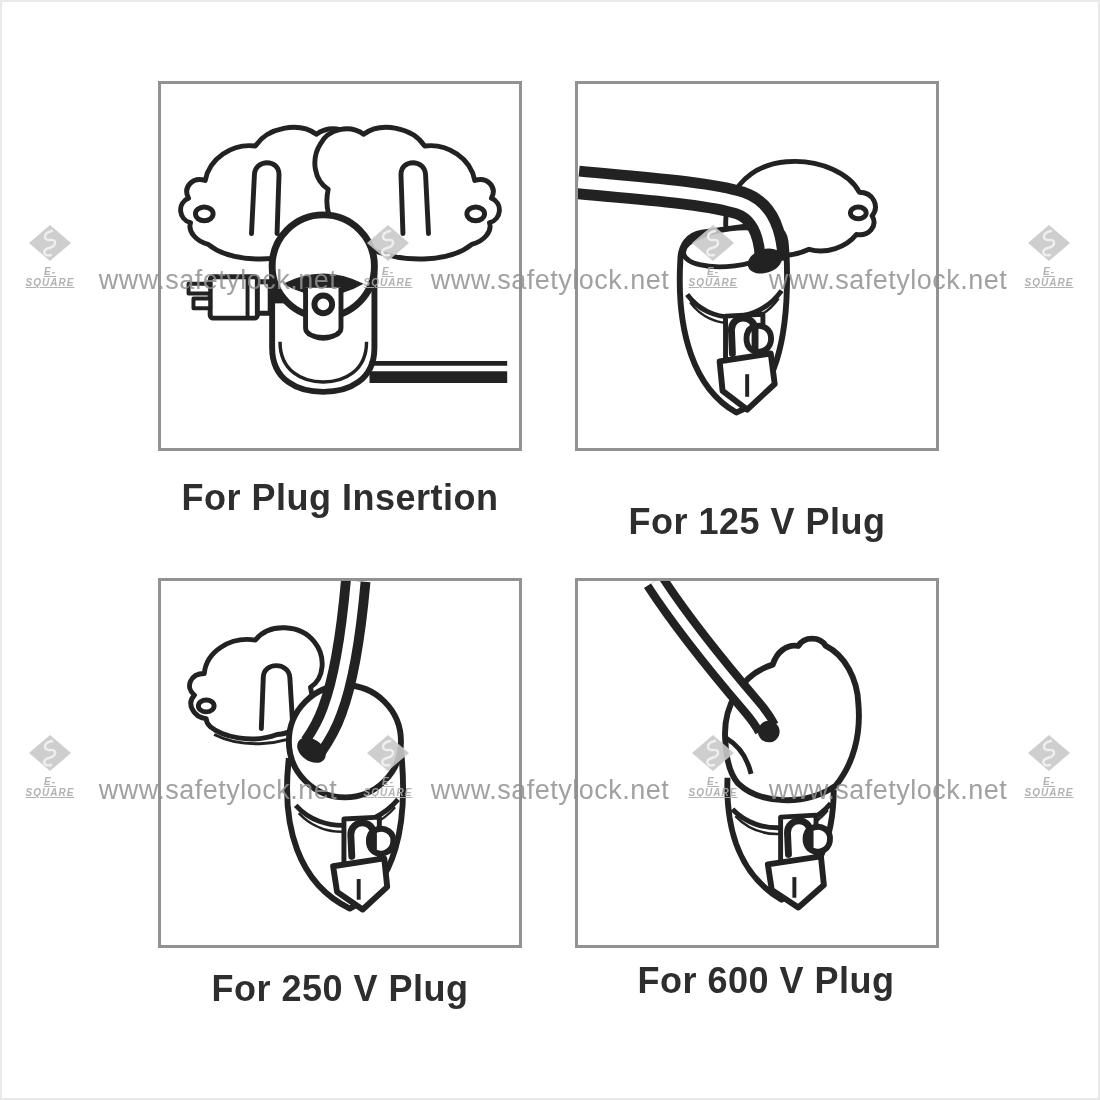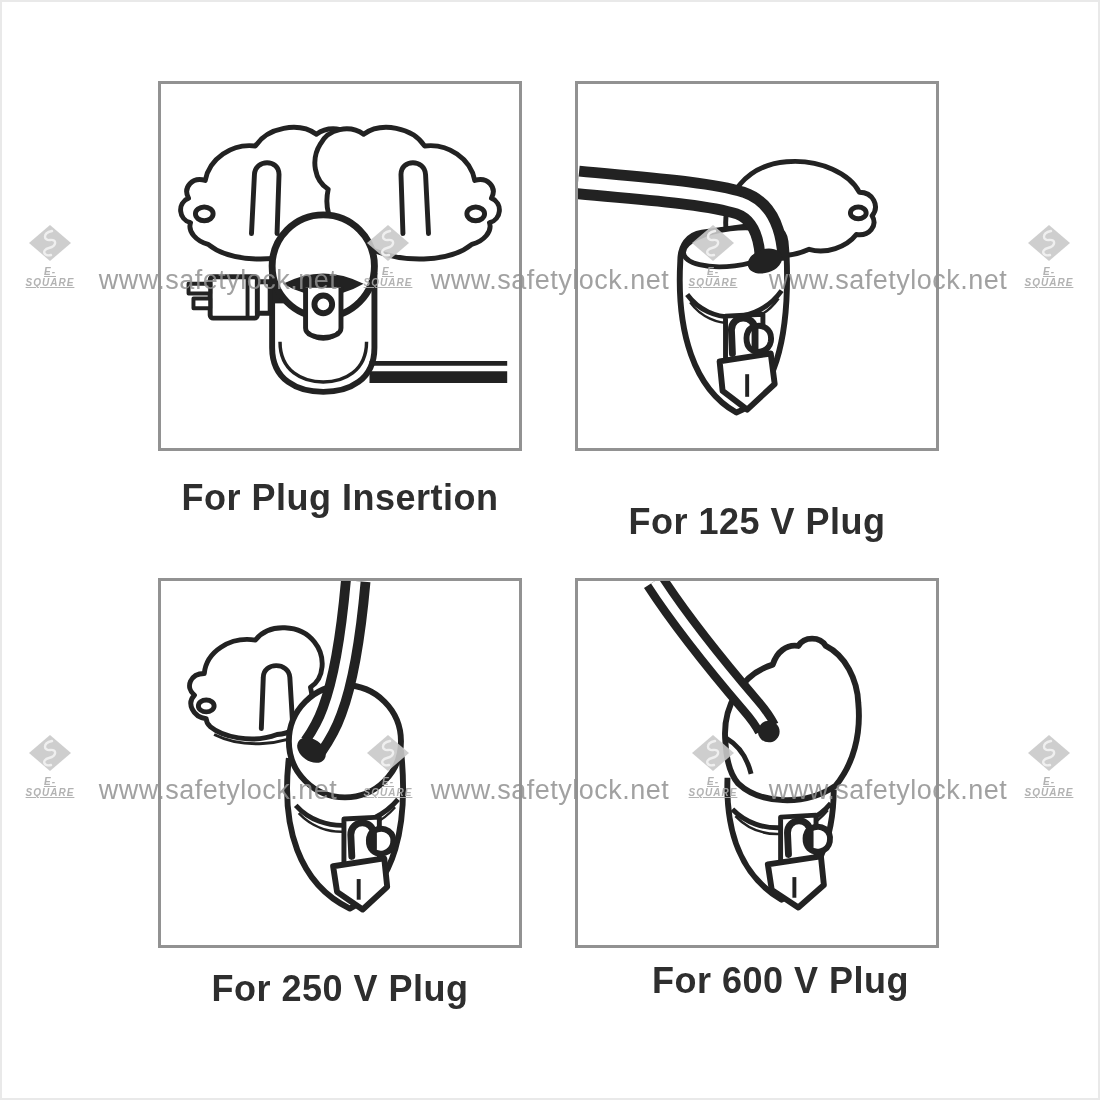--- a/index.html
+++ b/index.html
@@ -17,21 +17,21 @@
   #panel-3{left:158px;top:578px;}
   #panel-4{left:575px;top:578px;}
   .panel svg{display:block;width:358px;height:364px;}
   .caption{
     position:absolute;width:364px;text-align:center;
     font-size:36px;font-weight:bold;color:#2e2e2e;letter-spacing:0.5px;
   }
   #caption-1{left:158px;top:477px;}
   #caption-2{left:575px;top:501px;}
   #caption-3{left:158px;top:960px;margin-top:8px;}
-  #caption-4{left:545px;top:960px;text-align:right;}
+  #caption-4{left:584px;top:960px;}
   .watermark-layer{position:absolute;inset:0;z-index:5;pointer-events:none;}
   .wm-text{
     position:absolute;transform:translateX(-50%);
     font-size:27px;color:rgba(145,145,145,0.85);letter-spacing:0.5px;white-space:nowrap;margin-top:32px;
   }
   .wm-logo{
     position:absolute;transform:translateX(-50%);
     width:60px;text-align:center;
   }
   .wm-logo .esq{

